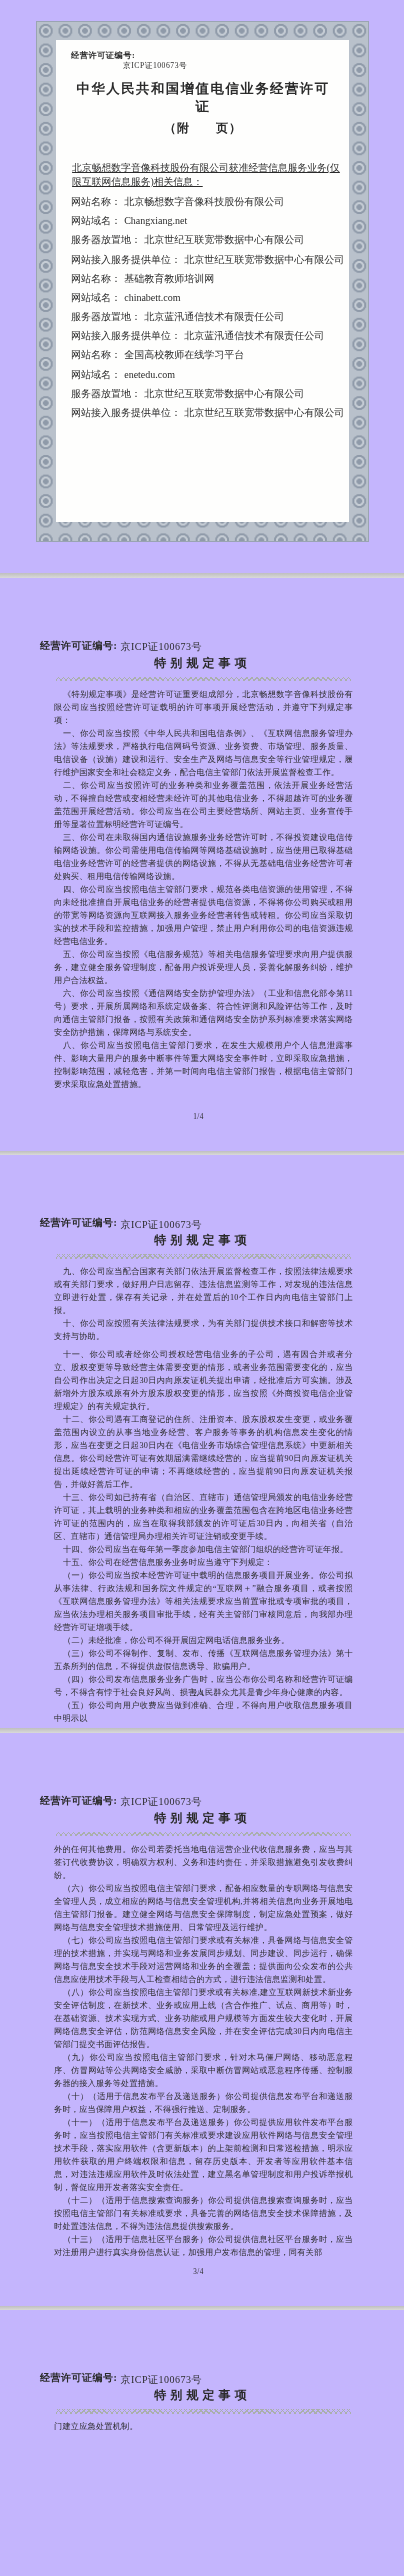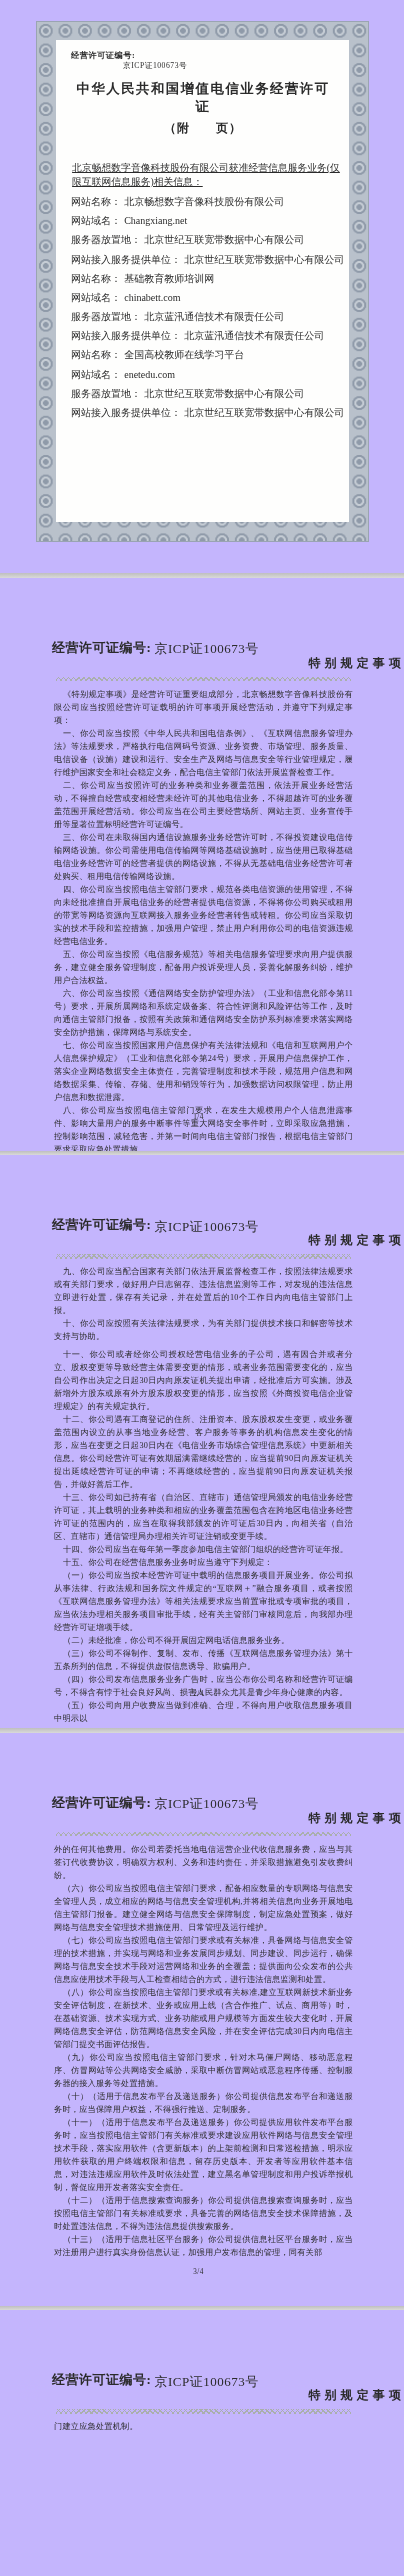--- a/index.html
+++ b/index.html
@@ -70,30 +70,30 @@
     margin:5.2px 0;
     width:292px;
     font-size:10px;
     line-height:14px;
   }
   .entry .e-label{margin-right:3.1px;}
 
   
   .prov-header{
     position:absolute;
-    top:61px; left:52px; right:52px;
-    font-size:13px;
+    top:61px; left:40px; right:52px;
+    font-size:10px;
   }
   .prov-header .lbl{font-weight:bold;letter-spacing:0.5px;}
   .prov-header .val{margin-left:3.1px;position:relative;top:1.5px;letter-spacing:0.5px;}
   .prov-title{
     position:absolute;
     top:77px; left:0; right:0;
     margin:0;
-    text-align:right;
+    text-align:center;
     font-size:12px;
     font-weight:bold;
     letter-spacing:4.1px;
   }
   .zigzag{
     position:absolute;
     top:99px; left:56px; right:54px;
     height:4.6px;
     background:
       repeating-linear-gradient(45deg, #a6ae9f 0 1px, transparent 1px 3.6px),
@@ -164,21 +164,20 @@
     <h2 class="prov-title">特别规定事项</h2>
     <div class="zigzag"></div>
     <div class="prov-body">
       <p>《特别规定事项》是经营许可证重要组成部分，北京畅想数字音像科技股份有限公司应当按照经营许可证载明的许可事项开展经营活动，并遵守下列规定事项：</p>
       <p>一、你公司应当按照《中华人民共和国电信条例》、《互联网信息服务管理办法》等法规要求，严格执行电信网码号资源、业务资费、市场管理、服务质量、电信设备（设施）建设和运行、安全生产及网络与信息安全等行业管理规定，履行维护国家安全和社会稳定义务，配合电信主管部门依法开展监督检查工作。</p>
       <p>二、你公司应当按照许可的业务种类和业务覆盖范围，依法开展业务经营活动，不得擅自经营或变相经营未经许可的其他电信业务，不得超越许可的业务覆盖范围开展经营活动。你公司应当在公司主要经营场所、网站主页、业务宣传手册等显著位置标明经营许可证编号。</p>
       <p>三、你公司在未取得国内通信设施服务业务经营许可时，不得投资建设电信传输网络设施。你公司需使用电信传输网等网络基础设施时，应当使用已取得基础电信业务经营许可的经营者提供的网络设施，不得从无基础电信业务经营许可者处购买、租用电信传输网络设施。</p>
       <p>四、你公司应当按照电信主管部门要求，规范各类电信资源的使用管理，不得向未经批准擅自开展电信业务的经营者提供电信资源，不得将你公司购买或租用的带宽等网络资源向互联网接入服务业务经营者转售或转租。你公司应当采取切实的技术手段和监控措施，加强用户管理，禁止用户利用你公司的电信资源违规经营电信业务。</p>
       <p>五、你公司应当按照《电信服务规范》等相关电信服务管理要求向用户提供服务，建立健全服务管理制度，配备用户投诉受理人员，妥善化解服务纠纷，维护用户合法权益。</p>
       <p>六、你公司应当按照《通信网络安全防护管理办法》（工业和信息化部令第11号）要求，开展所属网络和系统定级备案、符合性评测和风险评估等工作，及时向通信主管部门报备，按照有关政策和通信网络安全防护系列标准要求落实网络安全防护措施，保障网络与系统安全。</p>
-      <p>七、你公司应当按照国家用户信息保护有关法律法规和《电信和互联网用户个人信息保护规定》（工业和信息化部令第24号）要求，开展用户信息保护工作，落实企业网络数据安全主体责任，完善管理制度和技术手段，规范用户信息和网络数据采集、传输、存储、使用和销毁等行为，加强数据访问权限管理，防止用户信息和数据泄露。</p>
       <p>八、你公司应当按照电信主管部门要求，在发生大规模用户个人信息泄露事件、影响大量用户的服务中断事件等重大网络安全事件时，立即采取应急措施，控制影响范围，减轻危害，并第一时间向电信主管部门报告，根据电信主管部门要求采取应急处置措施。</p>
     </div>
     <div class="page-no">1/4</div>
   </section>
 
   <div class="page-gap"></div>
 
   <section class="page">
     <div class="prov-header">
       <span class="lbl">经营许可证编号:</span><span class="val">京ICP证100673号</span>

